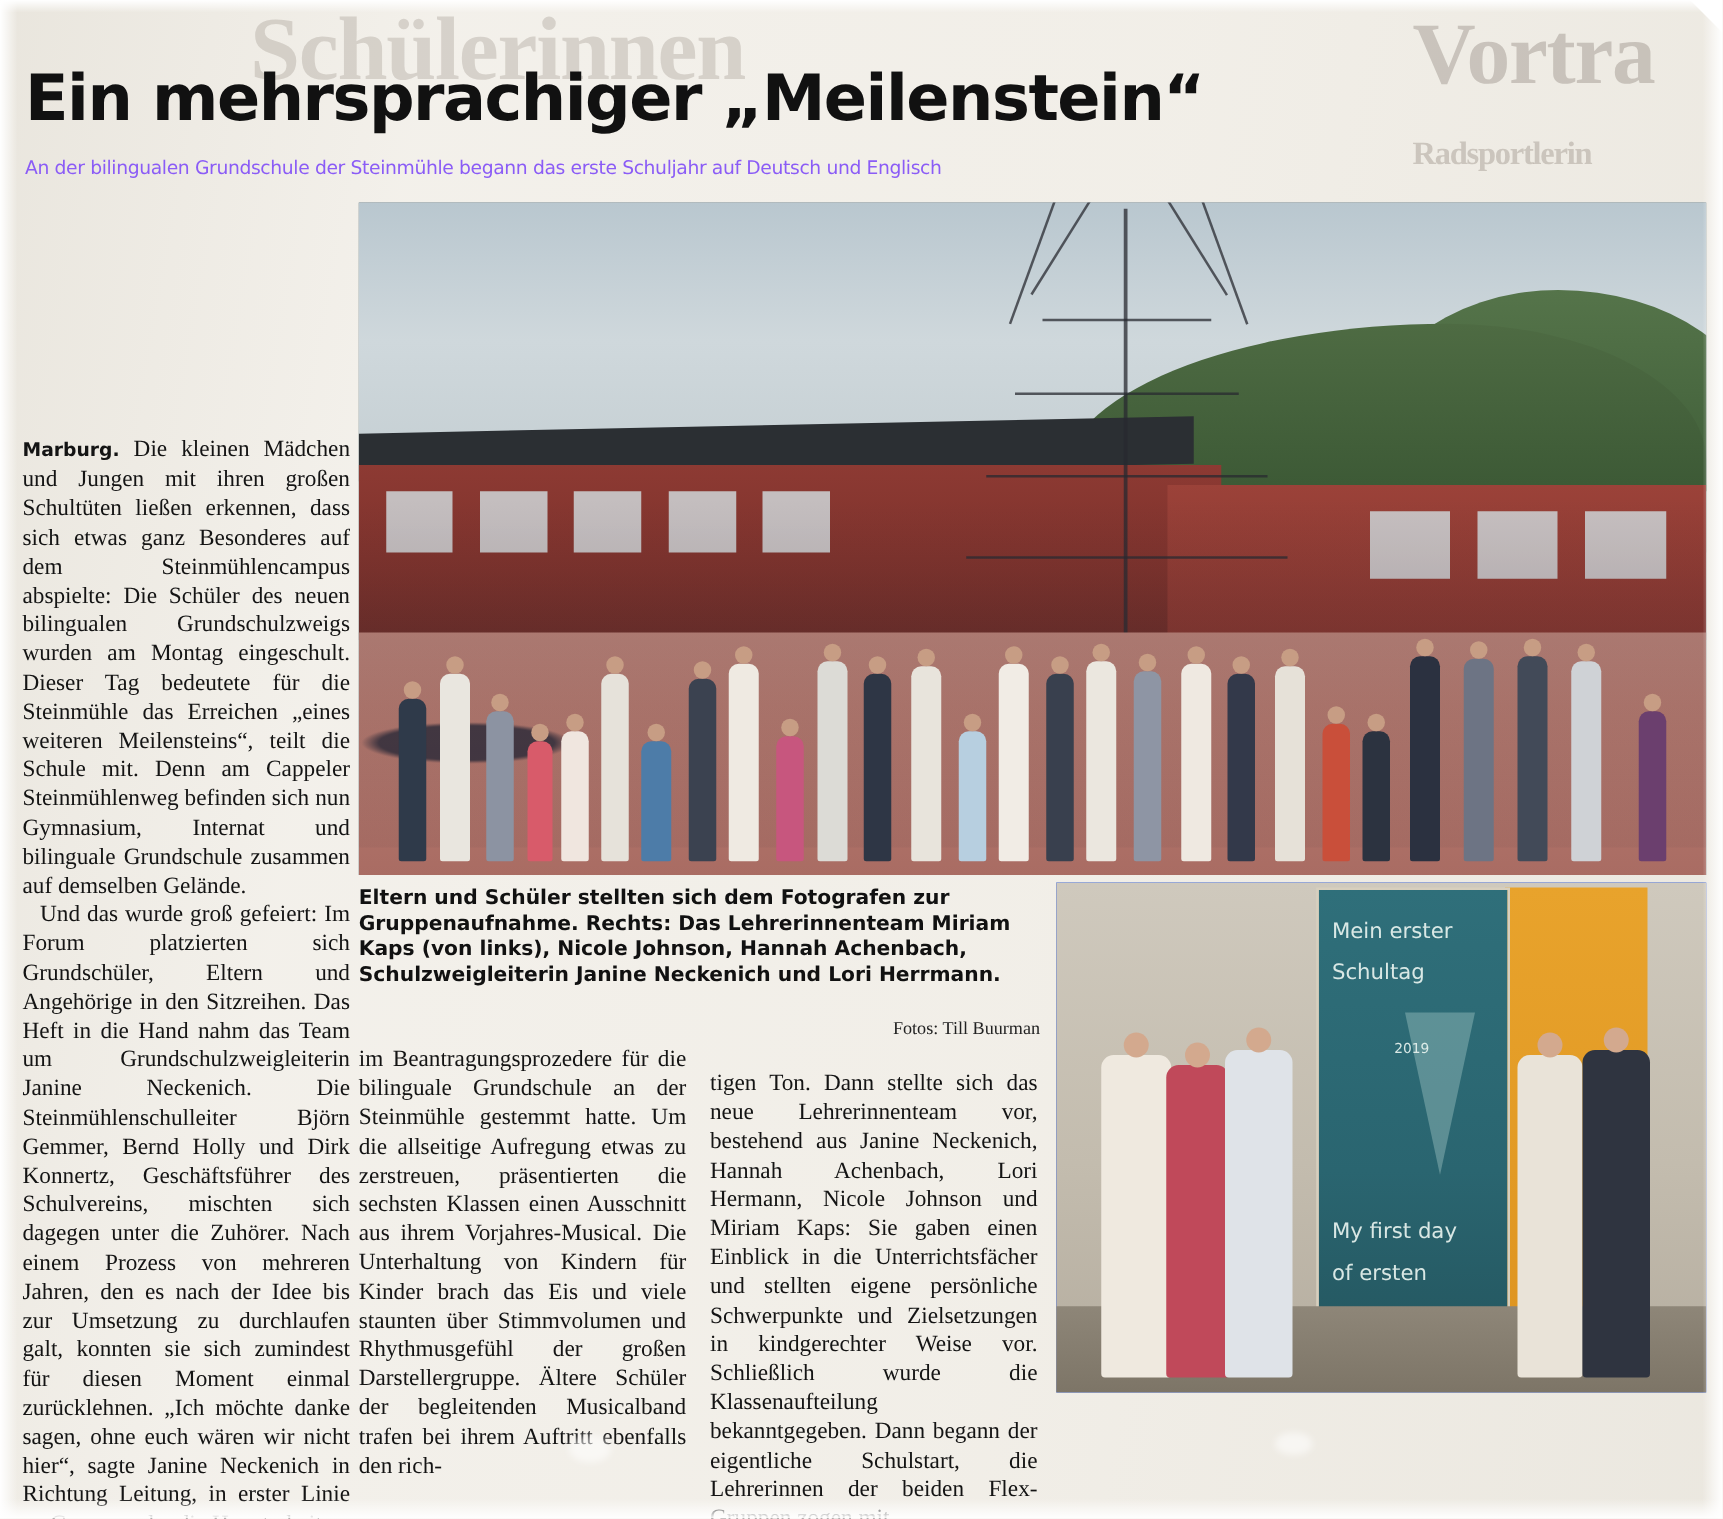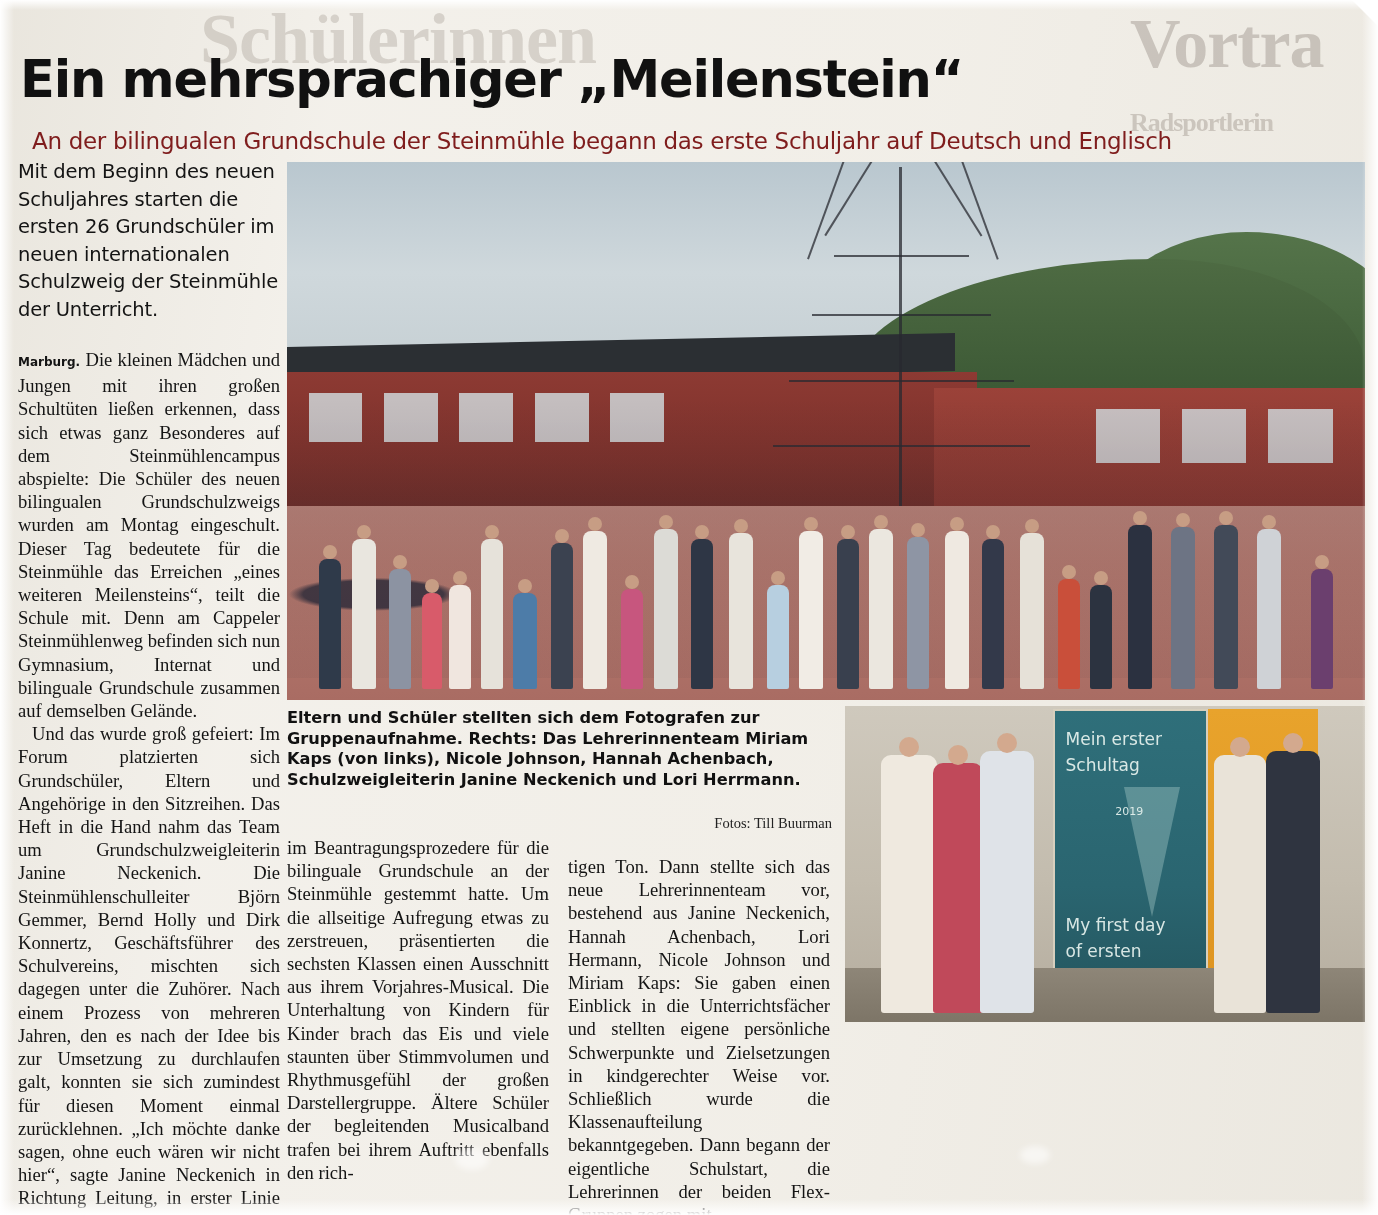--- a/index.html
+++ b/index.html
@@ -51,28 +51,28 @@
     font-family: "DejaVu Sans", sans-serif;
     font-weight: bold;
     font-size: 51px;
     line-height: 56px;
     letter-spacing: -1.2px;
     color: #111;
   }
   .subhead {
     position: absolute;
     top: 108px;
-    left: 32px;
+    left: 20px;
     width: 1290px;
     font-family: "DejaVu Sans", sans-serif;
     font-weight: normal;
-    font-size: 23px;
+    font-size: 15px;
     line-height: 28px;
     letter-spacing: -0.3px;
-    color: #7f1d1d;
+    color: #8b5cf6;
   }
 
   
   .lead {
     position: absolute;
     top: 158px;
     left: 18px;
     width: 262px;
     font-family: "DejaVu Sans", sans-serif;
     font-size: 19.5px;
@@ -89,21 +89,21 @@
     font-size: 18.6px;
     line-height: 23.2px;
     text-align: justify;
     color: #141414;
   }
   .col-left p { margin: 0 0 0 0; text-indent: 14px; }
   .col-left p.first { text-indent: 0; }
   .col-left .dateline {
     font-family: "DejaVu Sans", sans-serif;
     font-weight: bold;
-    font-size: 12px;
+    font-size: 15px;
   }
 
   
   .photo-main {
     position: absolute;
     top: 162px;
     left: 287px;
     width: 1078px;
     height: 538px;
     overflow: hidden;
@@ -199,21 +199,21 @@
     font-size: 14.5px;
     color: #222;
   }
 
   
   .photo-two {
     position: absolute;
     top: 706px;
     left: 845px;
     width: 520px;
-    height: 316px;
+    height: 408px;
     overflow: hidden;
     background: #1d4ed8;
   }
   .p2-wall {
     position: absolute; inset: 0;
     background: linear-gradient(180deg, #cfc9bd 0%, #c3bcae 55%, #b4ac9e 100%);
   }
   .p2-floor {
     position: absolute; left: 0; bottom: 0; width: 100%; height: 17%;
     background: linear-gradient(180deg, #8e8678 0%, #7d7567 100%);
@@ -320,21 +320,20 @@
 <div class="page">
   <div class="paper-tint"></div>
 
   <div class="ghost ghost-a">Schülerinnen</div>
   <div class="ghost ghost-b">Vortra</div>
   <div class="ghost ghost-c">Radsportlerin</div>
 
   <h1 class="headline">Ein mehrsprachiger „Meilenstein“</h1>
   <h2 class="subhead">An der bilingualen Grundschule der Steinmühle begann das erste Schuljahr auf Deutsch und Englisch</h2>
 
-  <div class="lead">Mit dem Beginn des neuen Schuljahres starten die ersten 26 Grundschüler im neuen internationalen Schulzweig der Steinmühle der Unterricht.</div>
 
   <div class="col-left">
     <p class="first">
       <span class="dateline">Marburg.</span><span> Die kleinen Mädchen und Jungen mit ihren großen Schultüten ließen erkennen, dass sich etwas ganz Besonderes auf dem Steinmühlencampus abspielte: Die Schüler des neuen bilingualen Grundschulzweigs wurden am Montag eingeschult. Dieser Tag bedeutete für die Steinmühle das Erreichen „eines weiteren Meilensteins“, teilt die Schule mit. Denn am Cappeler Steinmühlenweg befinden sich nun Gymnasium, Internat und bilinguale Grundschule zusammen auf demselben Gelände.</span>
     </p>
     <p>Und das wurde groß gefeiert: Im Forum platzierten sich Grundschüler, Eltern und Angehörige in den Sitzreihen. Das Heft in die Hand nahm das Team um Grundschulzweigleiterin Janine Neckenich. Die Steinmühlenschulleiter Björn Gemmer, Bernd Holly und Dirk Konnertz, Geschäftsführer des Schulvereins, mischten sich dagegen unter die Zuhörer. Nach einem Prozess von mehreren Jahren, den es nach der Idee bis zur Umsetzung zu durchlaufen galt, konnten sie sich zumindest für diesen Moment einmal zurücklehnen. „Ich möchte danke sagen, ohne euch wären wir nicht hier“, sagte Janine Neckenich in Richtung Leitung, in erster Linie an Gemmer, der die Hauptarbeit</p>
   </div>
 
   <div class="photo-main">
     <div class="ph-sky"></div>

